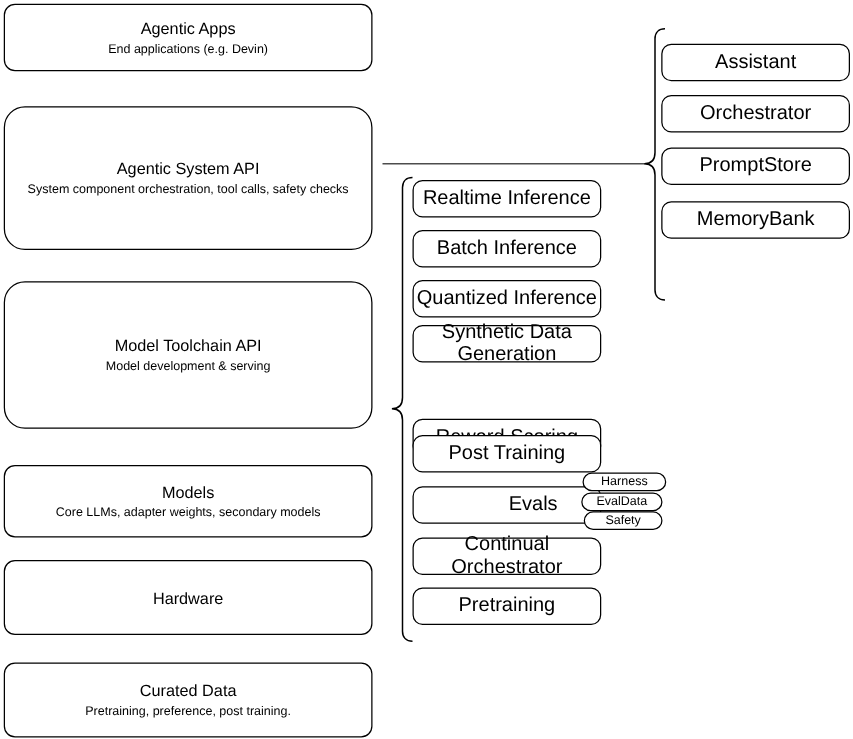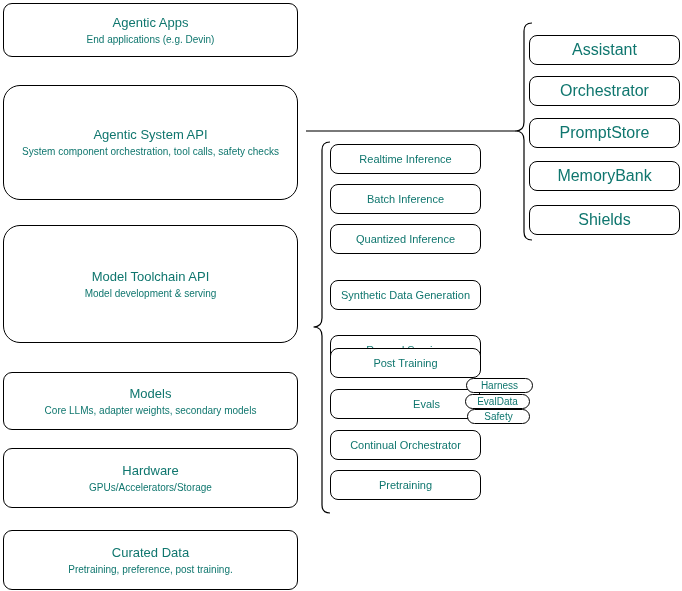--- a/index.html
+++ b/index.html
@@ -2,41 +2,41 @@
 <html><head>
 <meta charset="utf-8">
 <style>
   html, body { margin: 0; padding: 0; background: #ffffff; }
   #canvas {
     position: relative;
     width: 682px;
     height: 591px;
     background: #ffffff;
     font-family: "Liberation Sans", sans-serif;
-    color: #0f766e;
+    color: #000000;
     overflow: hidden;
   }
   .node {
     position: absolute;
     box-sizing: border-box;
     background: #ffffff;
     border: 1.3px solid #000000;
     display: flex;
     flex-direction: column;
     align-items: center;
     justify-content: center;
     text-align: center;
   }
   .bigbox { left: 3px; width: 295px; border-radius: 9px; }
   .bigbox.tall { border-radius: 17px; }
   .bigbox .title { font-size: 13px; line-height: 17px; }
   .bigbox .subtitle { font-size: 10px; line-height: 14px; margin-top: 2px; }
   .midbox {
     left: 330px; width: 151px; height: 30px;
-    border-radius: 8px; font-size: 11px;
+    border-radius: 8px; font-size: 16px;
   }
   .rightbox {
     left: 529px; width: 151px; height: 30px;
     border-radius: 8px; font-size: 16px;
   }
   .pill {
     position: absolute;
     box-sizing: border-box;
     background: #ffffff;
     border: 1.3px solid #000000;
@@ -78,38 +78,37 @@
     <div class="subtitle">Model development &amp; serving</div>
   </div>
 
   <div class="node bigbox" style="top:372px;height:58px;">
     <div class="title">Models</div>
     <div class="subtitle">Core LLMs, adapter weights, secondary models</div>
   </div>
 
   <div class="node bigbox" style="top:448px;height:60px;">
     <div class="title">Hardware</div>
-    <div class="subtitle">GPUs/Accelerators/Storage</div>
   </div>
 
   <div class="node bigbox" style="top:530px;height:60px;">
     <div class="title">Curated Data</div>
     <div class="subtitle">Pretraining, preference, post training.</div>
   </div>
 
   <div class="node midbox" style="top:144px;">
     <span>Realtime Inference</span>
   </div>
   <div class="node midbox" style="top:184px;">
     <span>Batch Inference</span>
   </div>
   <div class="node midbox" style="top:224px;">
     <span>Quantized Inference</span>
   </div>
-  <div class="node midbox" style="top:280px;">
+  <div class="node midbox" style="top:260px;">
     <span>Synthetic Data Generation</span>
   </div>
   <div class="node midbox" style="top:307px;margin-top:28px;">
     <span>Reward Scoring</span>
   </div>
   <div class="node midbox" style="top:348px;">
     <span>Post Training</span>
   </div>
   <div class="node midbox" style="top:389px;padding-left:42px;">
     <span>Evals</span>
@@ -136,17 +135,14 @@
   </div>
   <div class="node rightbox" style="top:76px;">
     <span>Orchestrator</span>
   </div>
   <div class="node rightbox" style="top:118px;">
     <span>PromptStore</span>
   </div>
   <div class="node rightbox" style="top:161px;">
     <span>MemoryBank</span>
   </div>
-  <div class="node rightbox" style="top:205px;">
-    <span>Shields</span>
-  </div>
 
 </div>
 
 </body></html>

